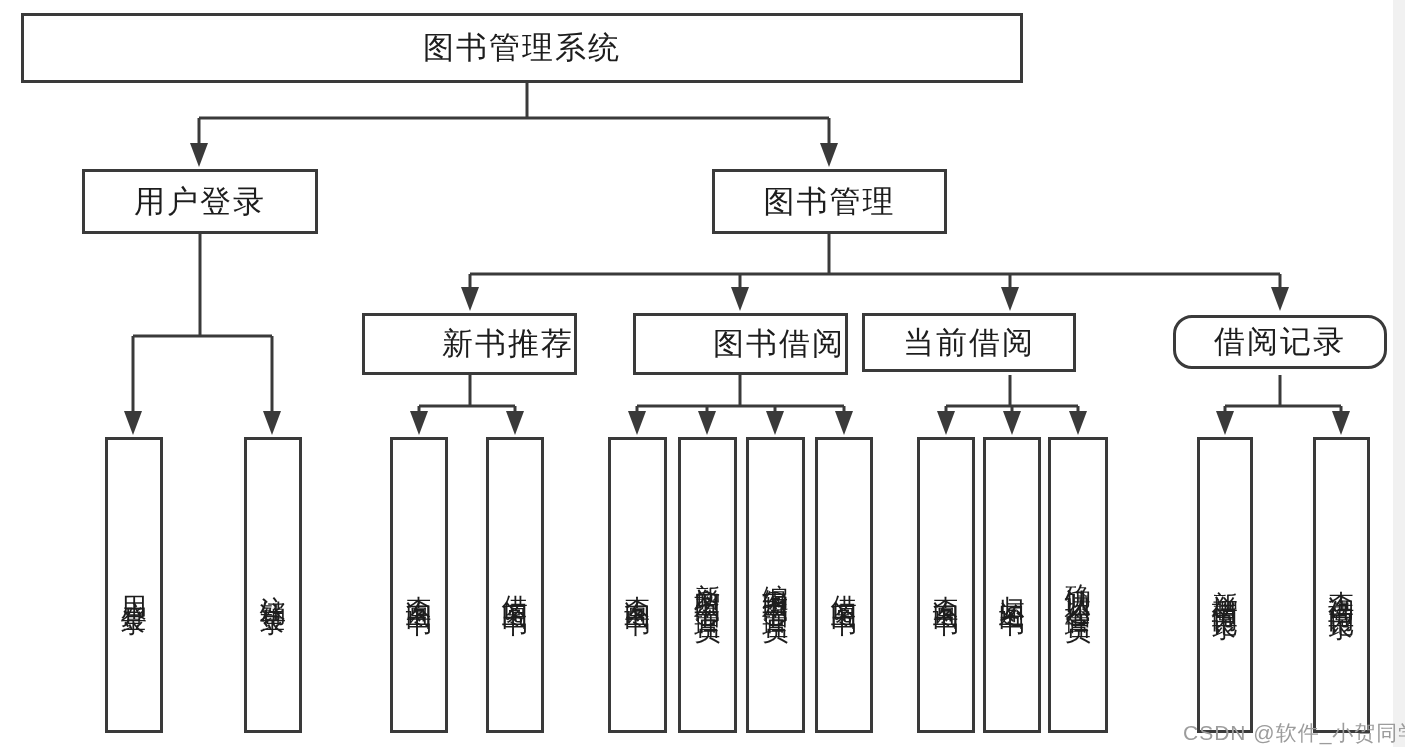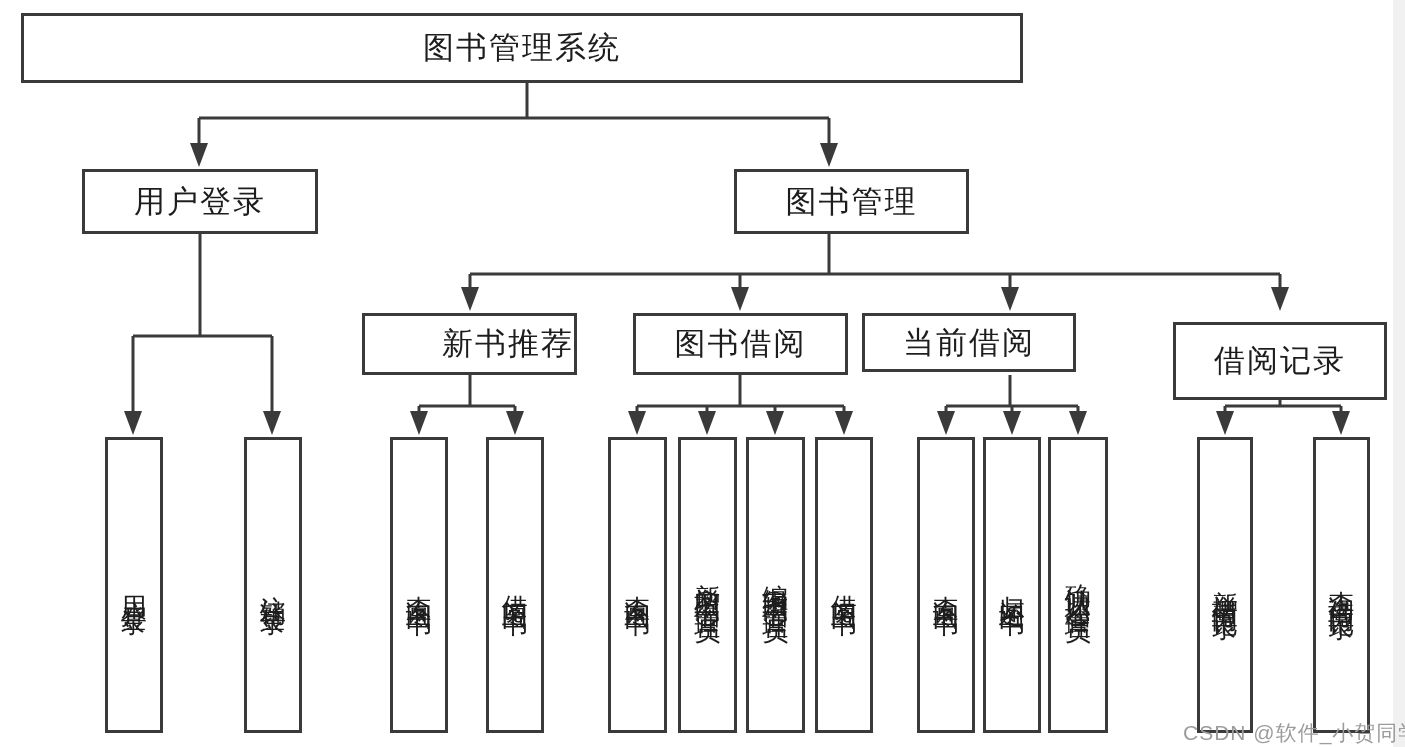--- a/index.html
+++ b/index.html
@@ -125,34 +125,34 @@
     </g>
   </svg>
 
   <div class="node hbox" style="left:21px; top:13px; width:1002px; height:70px;">
     <span>图书管理系统</span>
   </div>
 
   <div class="node hbox" style="left:82px; top:169px; width:236px; height:65px;">
     <span>用户登录</span>
   </div>
-  <div class="node hbox" style="left:712px; top:169px; width:235px; height:65px;margin-left:22px;">
+  <div class="node hbox" style="left:712px; top:169px; width:235px; height:65px;">
     <span>图书管理</span>
   </div>
 
   <div class="node hbox" style="left:362px; top:313px; width:215px; height:62px;justify-content:flex-end;">
     <span>新书推荐</span>
   </div>
-  <div class="node hbox" style="left:633px; top:313px; width:215px; height:62px;">
+  <div class="node hbox" style="left:633px; top:313px; width:215px; height:62px;justify-content:flex-end;">
     <span>图书借阅</span>
   </div>
   <div class="node hbox" style="left:862px; top:313px; width:214px; height:59px;">
     <span>当前借阅</span>
   </div>
-  <div class="node hbox" style="left:1173px; top:322px; width:214px; height:78px;">
+  <div class="node hbox" style="left:1173px; top:315px; width:214px; height:54px;border-radius:19px;">
     <span>借阅记录</span>
   </div>
 
   <div class="node vbox" style="left:105px; top:437px; width:58px; height:296px;">
     <span class="vtext">用户登录</span>
   </div>
   <div class="node vbox" style="left:244px; top:437px; width:58px; height:296px;">
     <span class="vtext">注销登录</span>
   </div>
 

